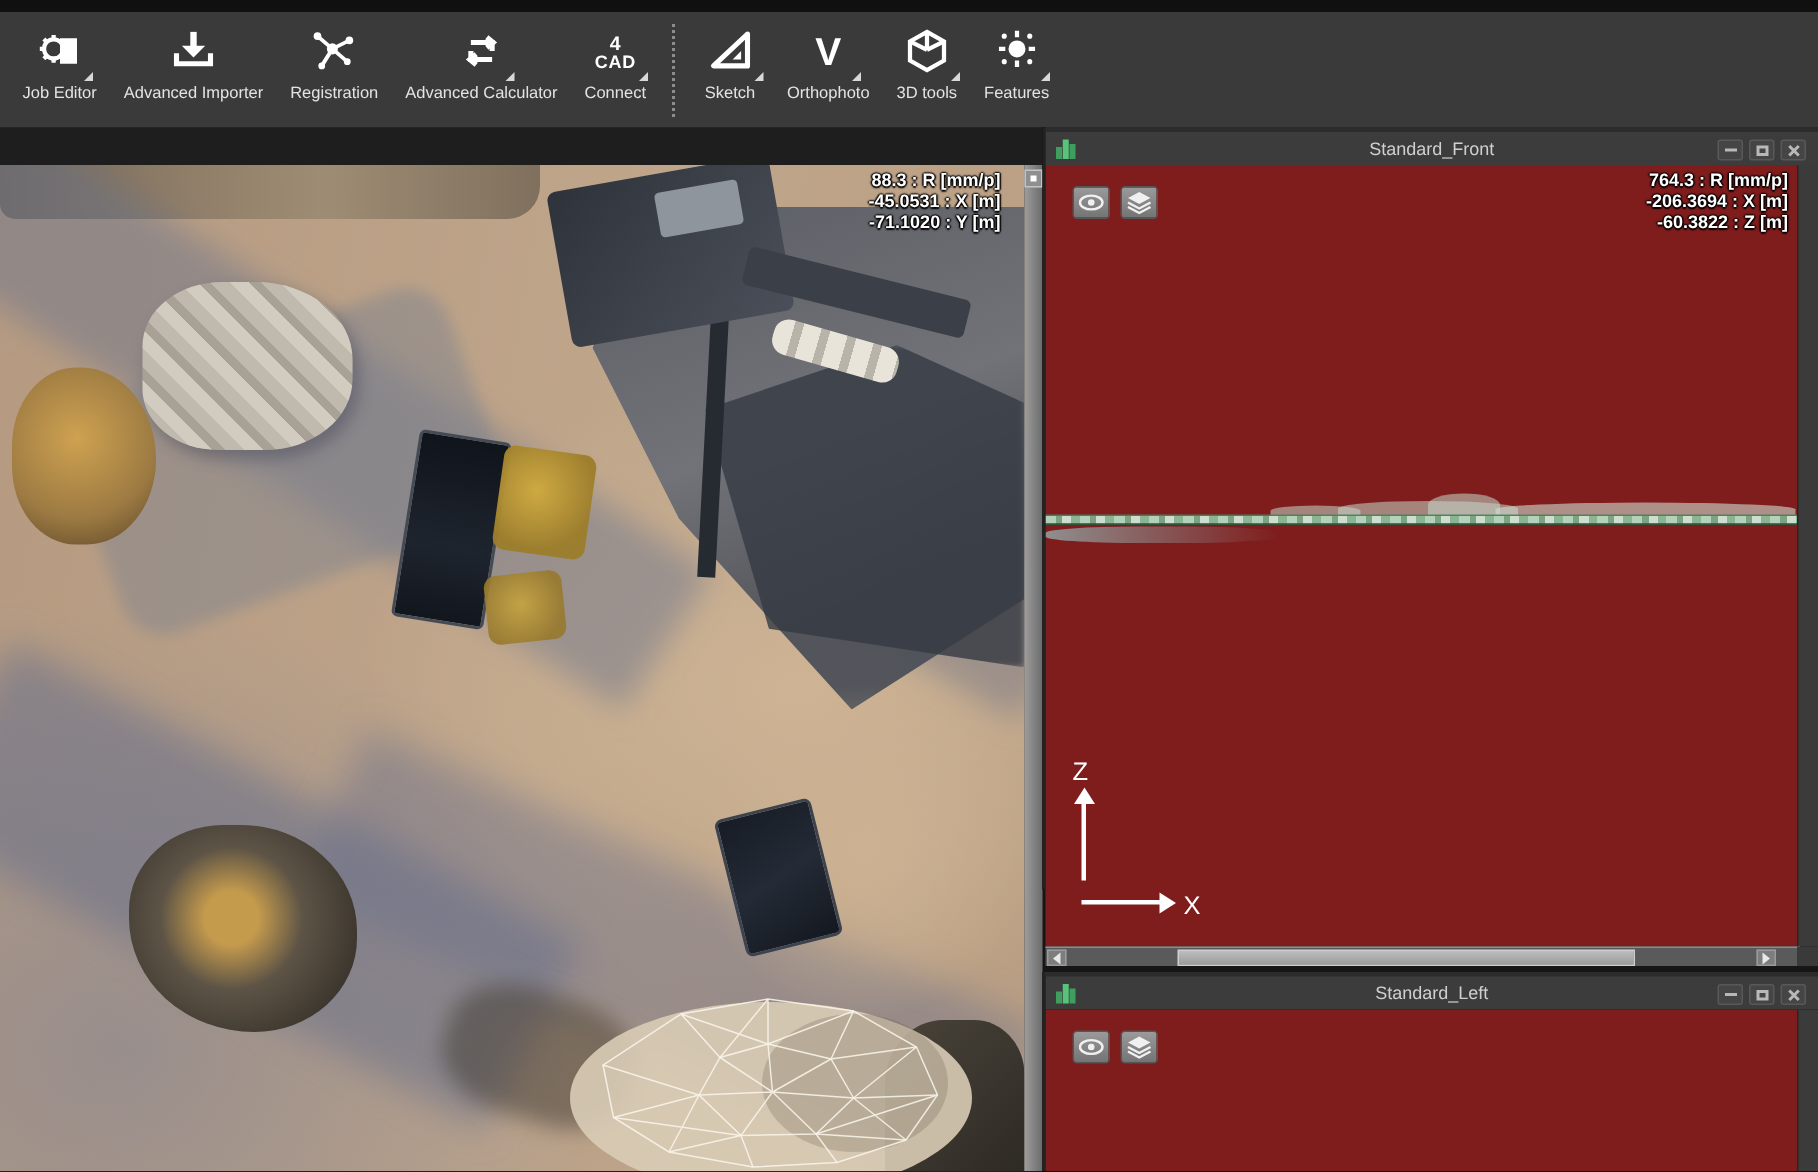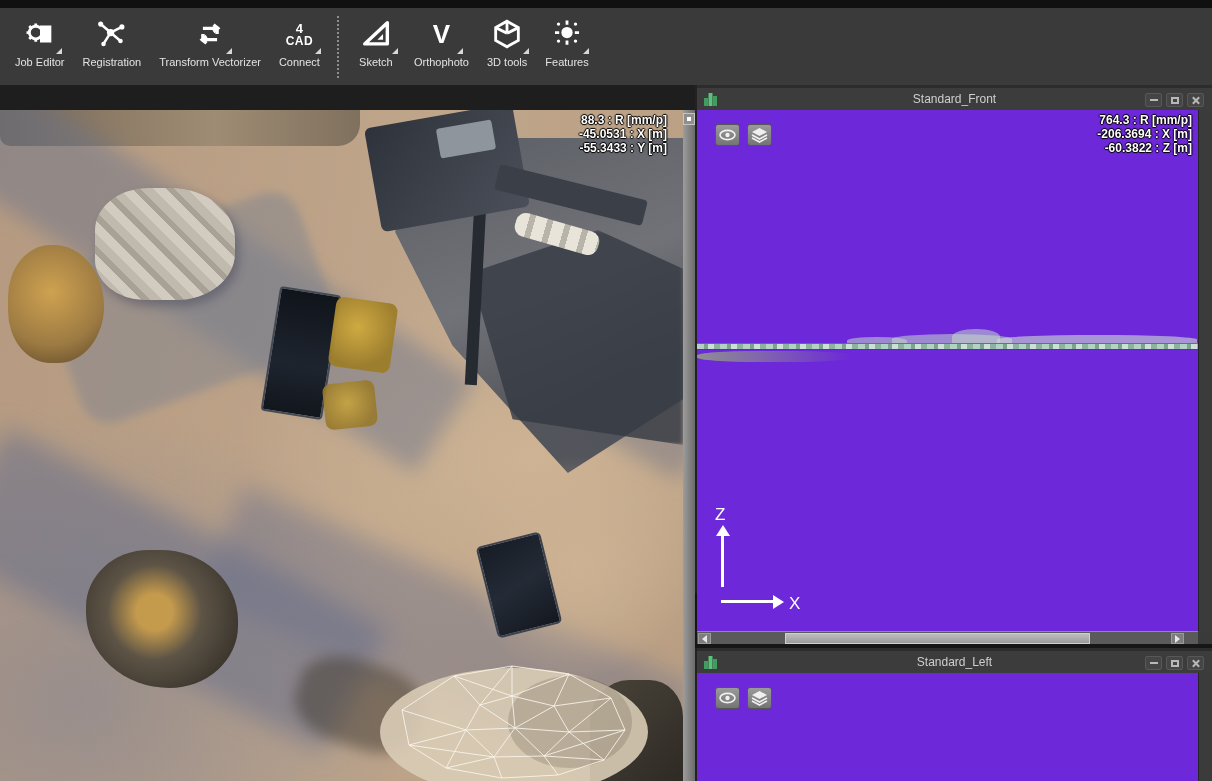--- a/index.html
+++ b/index.html
@@ -54,21 +54,21 @@
   #vstrip-top{position:absolute;right:0,;right:0;top:25px;width:12px;height:671px;background:linear-gradient(90deg,#9d9d9d,#6b6b6b);}
   #corner-btn{position:absolute;top:3px;left:0px;width:12px;height:12px;background:#8f8f8f;border:1px solid #c4c4c4;display:flex;align-items:center;justify-content:center;cursor:pointer;}
   #corner-btn span{width:4px;height:4px;background:#fff;display:block;}
 
   
   .pcwin{position:absolute;left:695px;width:517px;background:#060606;border-left:2px solid #222;}
   .pcwin .tbar{position:relative;width:100%;height:25px;background:#3c3c3c;border-top:3px solid #2c2c2c;display:flex;align-items:center;}
   .pcwin .ticon{margin-left:6px;}
   .pcwin .ttitle{position:absolute;left:0;right:0;text-align:center;font-size:12px;color:#cfcfcf;}
   .pcwin .ctrl-row{position:absolute;right:8px;top:5px;}
-  .pc-view{position:absolute;left:0;width:503px;background:#6d28d9;overflow:hidden;padding-left:32px;}
+  .pc-view{position:absolute;left:0;width:503px;background:#7f1d1d;overflow:hidden;padding-left:32px;}
   .vstrip{position:absolute;right:0;width:14px;background:#3b3b3b;border-left:1px solid #262626;}
 
   
   #pcband{position:absolute;left:0;top:233px;width:503px;height:7px;opacity:.95;
     background:repeating-linear-gradient(90deg,#b6dcc2 0 7px,#7cab88 7px 11px,#d2e9d8 11px 17px,#8cbd99 17px 23px);
     border-top:1px solid #4d805d;border-bottom:1px solid #2f5740;}
   .bump{position:absolute;background:rgba(196,216,202,.55);border-radius:60% 60% 0 0;}
   #smear{position:absolute;left:0;top:241px;width:155px;height:11px;border-radius:40%;
     background:linear-gradient(90deg,#8f8f8f,rgba(140,140,140,0));}
 
@@ -104,20 +104,32 @@
               <circle cx="9" cy="11" r="4.5"></circle>
               <path d="M9 4.5v2M9 15.5v2M2.5 11h2M13.5 11h2M4.4 6.4l1.4 1.4M12.2 14.2l1.4 1.4M4.4 15.6l1.4-1.4"></path>
             </g>
             <rect x="12" y="6" width="8" height="12" fill="#fff"></rect>
           </svg>
         <span class="caret"></span>
       </div>
       <div class="tb-label">Job Editor</div>
     </div>
 
+    <div class="tb-item">
+      <div class="tb-icon">
+        <svg width="34" height="34" viewBox="0 0 24 24">
+            <g fill="#fff">
+              <rect x="10.5" y="3" width="3" height="8"></rect>
+              <path d="M12 15l-5.5-5.5h11z"></path>
+            </g>
+            <path d="M4 13v5h16v-5" stroke="#fff" stroke-width="2.4" fill="none"></path>
+          </svg>
+      </div>
+      <div class="tb-label">Advanced Importer</div>
+    </div>
 
     <div class="tb-item">
       <div class="tb-icon">
         <svg width="34" height="34" viewBox="0 0 24 24">
             <g stroke="#fff" stroke-width="1.8">
               <path d="M11 11L4 5M11 11l8-4M11 11l-5 8M11 11l7 6"></path>
             </g>
             <g fill="#fff">
               <circle cx="11" cy="11" r="2.6"></circle>
               <circle cx="4" cy="5" r="1.8"></circle>
@@ -133,21 +145,21 @@
     <div class="tb-item">
       <div class="tb-icon">
         <svg width="34" height="34" viewBox="0 0 24 24" fill="none" stroke="#fff" stroke-width="2.4">
             <path d="M7 8h10v4"></path>
             <path d="M17 16H7v-4"></path>
             <path d="M14.5 5.5L17.5 8l-3 2.5"></path>
             <path d="M9.5 13.5L6.5 16l3 2.5"></path>
           </svg>
         <span class="caret"></span>
       </div>
-      <div class="tb-label">Transform Vectorizer</div>
+      <div class="tb-label">Advanced Calculator</div>
     </div>
 
     <div class="tb-item">
       <div class="tb-icon">
         <span class="cadstack">
             <span class="l1">4</span>
             <span class="l2">CAD</span>
           </span>
         <span class="caret"></span>
       </div>
@@ -242,21 +254,21 @@
           <path d="M150 6 L207 14 L249 38 L263 70 L242 100 L196 115 L140 118 L84 108 L47 85 L40 50 L92 16 Z"></path>
           <path d="M150 36 L192 46 L207 72 L182 96 L132 97 L104 70 L118 45 Z"></path>
           <path d="M150 6 L150 36 M207 14 L192 46 M249 38 L207 72 M263 70 L207 72 M242 100 L182 96 M196 115 L182 96 M140 118 L132 97 M84 108 L132 97 M47 85 L104 70 M40 50 L104 70 M92 16 L118 45 M150 6 L118 45 M207 14 L150 36 M249 38 L192 46 M263 70 L182 96 M242 100 L207 72 M84 108 L104 70 M47 85 L132 97 M92 16 L150 36"></path>
           <path d="M150 36 L153 68 M192 46 L153 68 M207 72 L153 68 M182 96 L153 68 M132 97 L153 68 M104 70 L153 68 M118 45 L153 68"></path>
         </g>
       </svg>
 
       <div class="coords" style="right:16px;top:3px;">
         <div>88.3 : R [mm/p]</div>
         <div>-45.0531 : X [m]</div>
-        <div>-55.3433 : Y [m]</div>
+        <div>-71.1020 : Y [m]</div>
       </div>
     </div>
 
     <div id="vstrip-top">
       <div id="corner-btn">
           <span></span>
         </div>
     </div>
   </div>
 

